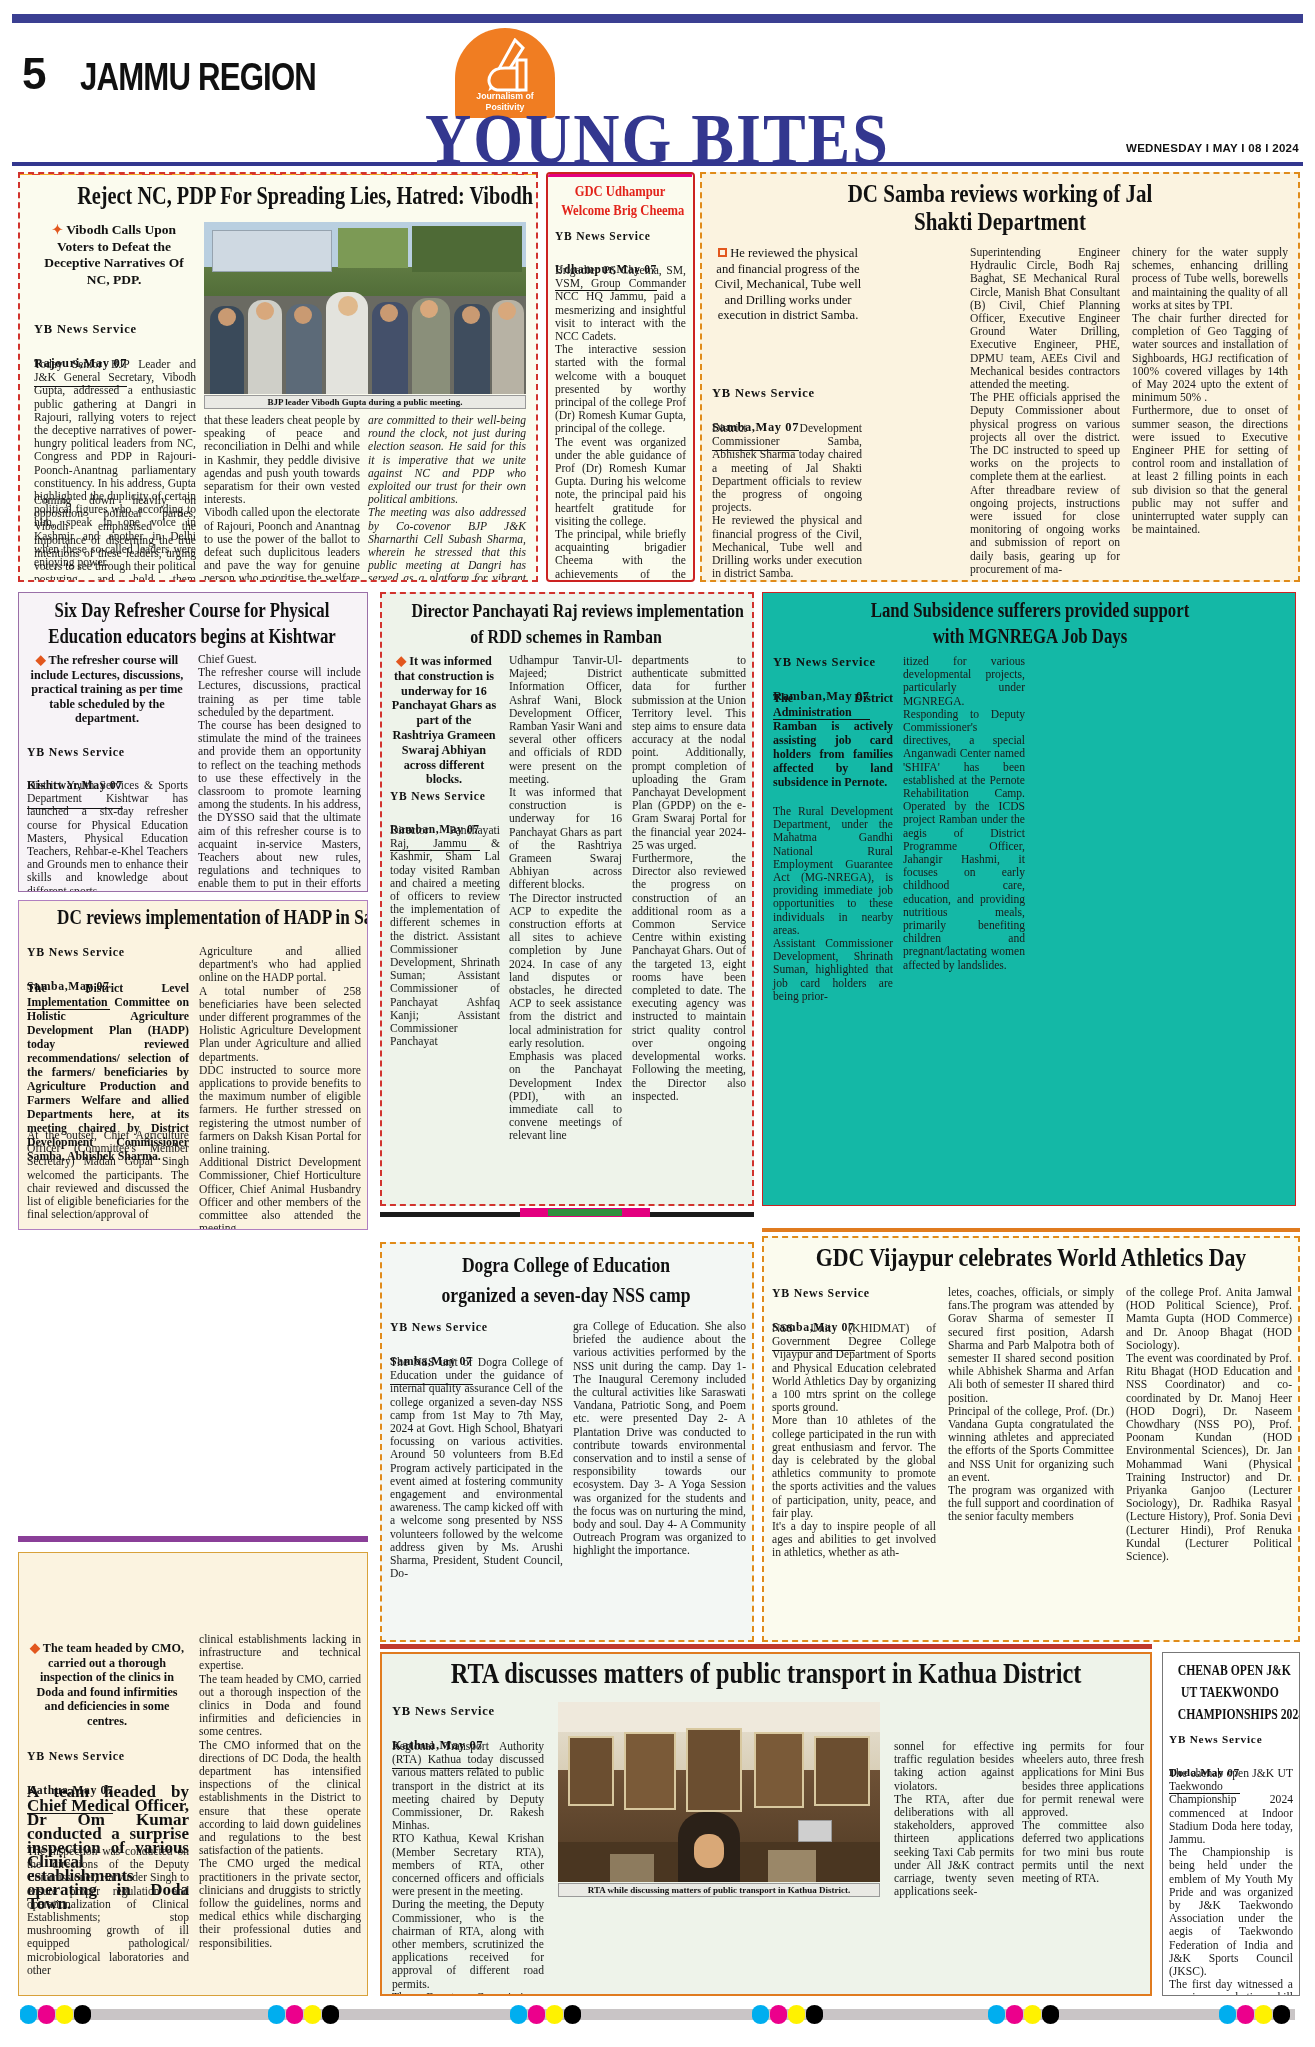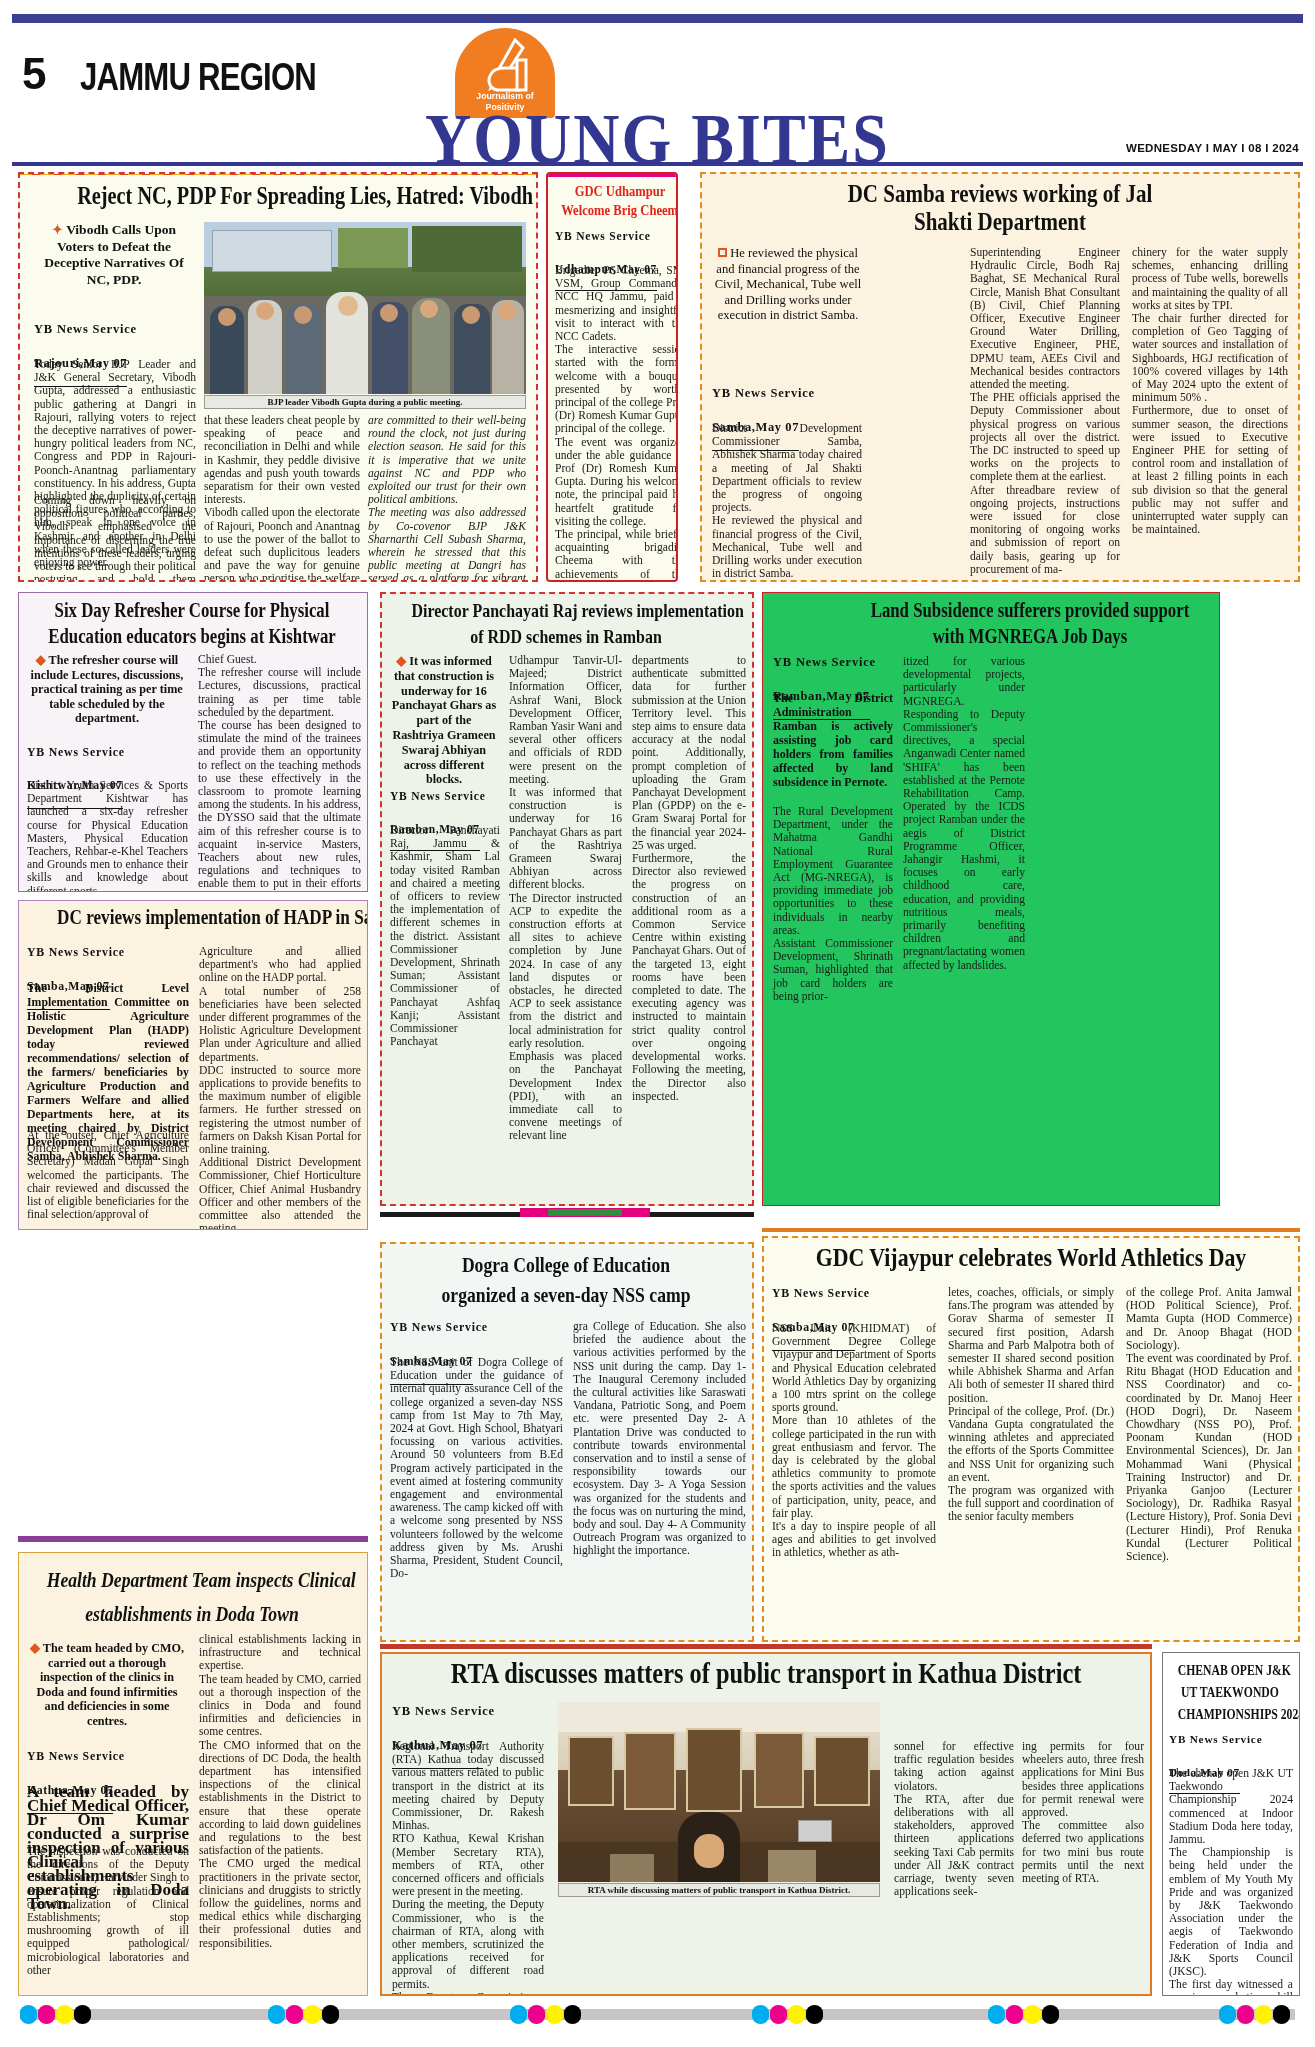--- a/index.html
+++ b/index.html
@@ -181,21 +181,21 @@
     <div class="caption" style="position:absolute;left:184px;top:221px;width:322px;">BJP leader Vibodh Gupta during a public meeting.</div>
 
     <div class="bodytxt" style="position:absolute;left:184px;top:240px;width:156px;">
       <span>that these leaders cheat people by speaking of peace and reconciliation in Delhi and while in Kashmir, they peddle divisive agendas and push youth towards separatism for their own vested interests.</span><br><span>Vibodh called upon the electorate of Rajouri, Poonch and Anantnag to use the power of the ballot to defeat such duplicitous leaders and pave the way for genuine person who prioritise the welfare and development of the region above personal gains. Hoping for a bright future for the area, Vibodh said that people of Rajouri, Poonch and Anantnag deserve leaders who</span>
     </div>
     <div class="bodytxt" style="position:absolute;left:348px;top:240px;width:158px;font-style:italic;">
       <span>are committed to their well-being round the clock, not just during election season. He said for this it is imperative that we unite against NC and PDP who exploited our trust for their own political ambitions.</span><br><span>The meeting was also addressed by Co-covenor BJP J&amp;K Sharnarthi Cell Subash Sharma, wherein he stressed that this public meeting at Dangri has served as a platform for vibrant discourse and solidarity with the BJP's commitment to national unity and progress. Prominent among others who were present on the occasion included Rakesh Raina.</span>
     </div>
   </div>
 
-  <div class="box" style="left:546px; top:172px; width:132px; height:410px; background:#fbfbee; border:2.5px solid #cc2222; border-radius:4px;">
+  <div class="box" style="left:546px; top:172px; width:149px; height:410px; background:#fbfbee; border:2.5px solid #cc2222; border-radius:4px;">
     <div style="position:absolute;left:-2px;top:-2px;width:146px;height:5px;background:#e3007f;"></div>
     <div class="hl" style="position:absolute;left:2px;top:8px;width:140px;font-size:15px;color:#e2231a;line-height:19px;">
       <div class="cond2">GDC Udhampur</div>
       <div class="cond2">Welcome Brig Cheema</div>
     </div>
     <div class="byline" style="position:absolute;left:7px;top:56px;font-size:11.5px;">YB News Service</div>
     <div style="position:absolute;left:7px;top:71px;">
       <span class="place" style="font-size:11.5px;">Udhampur,May 07</span>
     </div>
     <div class="bodytxt" style="position:absolute;left:7px;top:90px;width:131px;">
@@ -283,21 +283,21 @@
       <span>It was informed that construction is underway for 16 Panchayat Ghars as part of the Rashtriya Grameen Swaraj Abhiyan across different blocks.</span><br>
       <span>The Director instructed ACP to expedite the construction efforts at all sites to achieve completion by June 2024. In case of any land disputes or obstacles, he directed ACP to seek assistance from the district and local administration for early resolution.</span><br>
       <span>Emphasis was placed on the Panchayat Development Index (PDI), with an immediate call to convene meetings of relevant line</span>
     </div>
     <div class="bodytxt" style="position:absolute;left:250px;top:60px;width:114px;">
       <span>departments to authenticate submitted data for further submission at the Union Territory level. This step aims to ensure data accuracy at the nodal point. Additionally, prompt completion of uploading the Gram Panchayat Development Plan (GPDP) on the e-Gram Swaraj Portal for the financial year 2024-25 was urged.</span><br>
       <span>Furthermore, the Director also reviewed the progress on construction of an additional room as a Common Service Centre within existing Panchayat Ghars. Out of the targeted 13, eight rooms have been completed to date. The executing agency was instructed to maintain strict quality control over ongoing developmental works. Following the meeting, the Director also inspected.</span>
     </div>
   </div>
 
-  <div class="box" style="left:762px; top:592px; width:458px; height:614px; background:#22c55e; border:1.5px solid #cc2222;">
+  <div class="box" style="left:762px; top:592px; width:534px; height:614px; background:#14b8a6; border:1.5px solid #cc2222;">
     <div class="hl" style="position:absolute;left:0;top:4px;width:534px;font-size:20px;line-height:26px;">
       <div class="cond2">Land Subsidence sufferers provided support</div>
       <div class="cond2">with MGNREGA Job Days</div>
     </div>
     <div class="byline" style="position:absolute;left:10px;top:62px;">YB News Service</div>
     <div style="position:absolute;left:10px;top:78px;">
       <span class="place">Ramban,May 07</span>
     </div>
     <div class="leadtxt" style="position:absolute;left:10px;top:98px;width:120px;font-size:12px;line-height:14px;">
       <span>The District Administration Ramban is actively assisting job card holders from families affected by land subsidence in Pernote.</span>
@@ -365,24 +365,20 @@
       <span>Principal of the college, Prof. (Dr.) Vandana Gupta congratulated the winning athletes and appreciated the efforts of the Sports Committee and NSS Unit for organizing such an event.</span><br>
       <span>The program was organized with the full support and coordination of the senior faculty members</span>
     </div>
     <div class="bodytxt" style="position:absolute;left:362px;top:48px;width:166px;">
       <span>of the college Prof. Anita Jamwal (HOD Political Science), Prof. Mamta Gupta (HOD Commerce) and Dr. Anoop Bhagat (HOD Sociology).</span><br>
       <span>The event was coordinated by Prof. Ritu Bhagat (HOD Education and NSS Coordinator) and co-coordinated by Dr. Manoj Heer (HOD Dogri), Dr. Naseem Chowdhary (NSS PO), Prof. Poonam Kundan (HOD Environmental Sciences), Dr. Jan Mohammad Wani (Physical Training Instructor) and Dr. Priyanka Ganjoo (Lecturer Sociology), Dr. Radhika Rasyal (Lecture History), Prof. Sonia Devi (Lecturer Hindi), Prof Renuka Kundal (Lecturer Political Science).</span>
     </div>
   </div>
 
   <div class="box" style="left:18px; top:1552px; width:350px; height:444px; background:#fbf3e0; border:1.5px solid #d8a13a;">
-    <div class="hl" style="position:absolute;left:0;top:10px;width:346px;font-size:21px;line-height:34px;font-style:italic;">
-      <div class="cond2">Health Department Team inspects Clinical</div>
-      <div class="cond2">establishments in Doda Town</div>
-    </div>
     <div class="leadtxt" style="position:absolute;left:8px;top:88px;width:160px;text-align:center;font-size:12.2px;line-height:14.6px;">
       <span class="bullet-d">◆</span>
       <span>The team headed by CMO, carried out a thorough inspection of the clinics in Doda and found infirmities and deficiencies in some centres.</span>
     </div>
     <div class="byline" style="position:absolute;left:8px;top:196px;font-size:11.8px;">YB News Service</div>
     <div style="position:absolute;left:8px;top:212px;">
       <span class="place" style="font-size:11.8px;">Kathua,May 07</span>
     </div>
     <div class="leadtxt" style="position:absolute;left:8px;top:232px;width:162px;font-size:17px;line-height:14px;">
       <span>A team headed by Chief Medical Officer, Dr Om Kumar conducted a surprise inspection of various Clinical establishments operating in Doda Town.</span>

